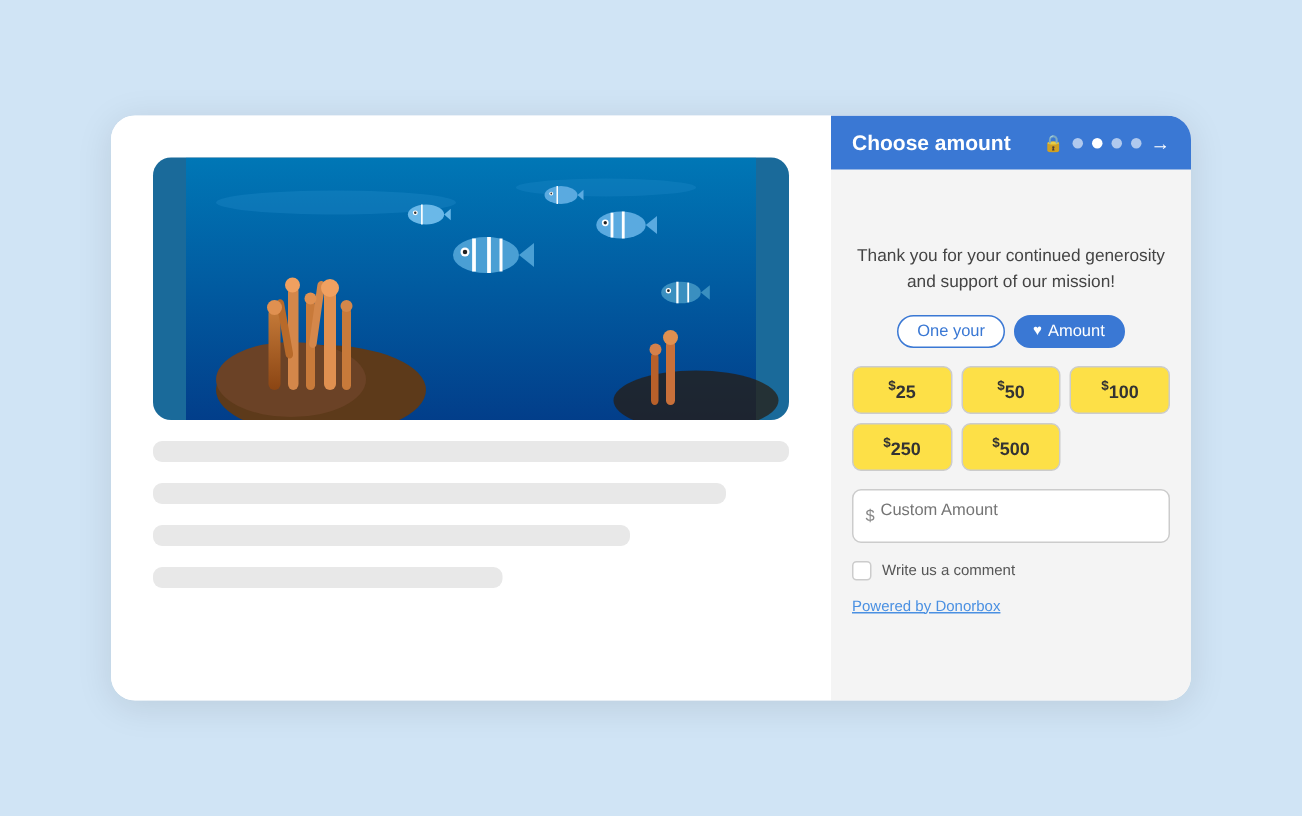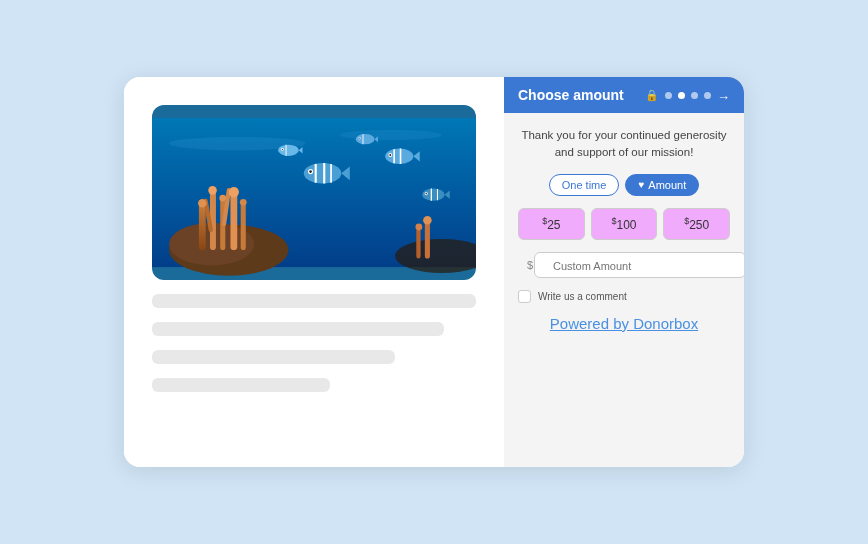--- a/index.html
+++ b/index.html
@@ -12,21 +12,21 @@
       justify-content: center;
       font-family: -apple-system, BlinkMacSystemFont, 'Segoe UI', Arial, sans-serif;
       overflow: hidden;
     }
     .main-container {
       display: flex;
       gap: 0;
       background: white;
       border-radius: 16px;
       box-shadow: 0 4px 24px rgba(0,0,0,0.10);
-      width: 620px;
+      width: 720px;
       min-height: 390px;
       overflow: hidden;
     }
     
     .left-panel {
       flex: 1;
       padding: 28px 28px 28px 28px;
       display: flex;
       flex-direction: column;
       gap: 14px;
@@ -102,20 +102,21 @@
       display: flex;
       flex-direction: column;
       gap: 12px;
       flex: 1;
     }
     .thank-you-text {
       font-size: 11.5px;
       color: #444;
       text-align: center;
       line-height: 1.5;
+      margin-top: 36px;
     }
     .frequency-buttons {
       display: flex;
       gap: 6px;
       justify-content: center;
     }
     .freq-btn {
       border: 1.5px solid #3a78d4;
       background: white;
       color: #3a78d4;
@@ -135,24 +136,24 @@
     .heart-icon {
       font-size: 10px;
     }
     .amount-grid {
       display: grid;
       grid-template-columns: repeat(3, 1fr);
       gap: 6px;
     }
     .amount-btn {
       border: 1.5px solid #ccc;
-      background: #f0abfc;
+      background: #fde047;
       color: #333;
       font-size: 12px;
-      font-weight: 400;
+      font-weight: 700;
       padding: 7px 4px;
       border-radius: 6px;
       cursor: pointer;
       text-align: center;
     }
     .amount-btn sup {
       font-size: 9px;
     }
     .custom-input-wrap {
       position: relative;
@@ -162,26 +163,25 @@
       left: 9px;
       top: 50%;
       transform: translateY(-50%);
       font-size: 11px;
       color: #888;
     }
     .custom-input {
       width: 100%;
       border: 1.5px solid #ccc;
       border-radius: 6px;
-      padding: 7px 10px 5px 18px;
+      padding: 7px 10px 15px 18px;
       font-size: 11px;
       color: #aaa;
       background: white;
       outline: none;
-      margin-left: 16px;
     }
     .comment-row {
       display: flex;
       align-items: center;
       gap: 7px;
     }
     .comment-checkbox {
       width: 13px;
       height: 13px;
       border: 1.5px solid #ccc;
@@ -201,22 +201,21 @@
       color: white;
       border: none;
       border-radius: 8px;
       padding: 13px;
       font-size: 15px;
       font-weight: 600;
       cursor: pointer;
       letter-spacing: 0.3px;
     }
     .powered-by {
-      text-align: center;
-      font-size: 15px;
+      font-size: 10px;
       color: #4a90e2;
       text-decoration: underline;
       cursor: pointer;
       padding-bottom: 10px;
     }
   </style>
 </head>
 <body>
 
 <div class="main-container">
@@ -328,31 +327,33 @@
         <span class="dot"></span>
         <span class="dot"></span>
         <span class="arrow-icon">→</span>
       </div>
     </div>
 
     <div class="donate-body">
       <p class="thank-you-text">Thank you for your continued generosity and support of our mission!</p>
 
       <div class="frequency-buttons">
-        <button class="freq-btn">One time</button>
+        <button class="freq-btn">One your</button>
         <button class="freq-btn active">
           <span class="heart-icon">♥</span>
           <span>Amount</span>
         </button>
       </div>
 
       <div class="amount-grid">
         <button class="amount-btn"><sup>$</sup>25</button>
+        <button class="amount-btn"><sup>$</sup>50</button>
         <button class="amount-btn"><sup>$</sup>100</button>
         <button class="amount-btn"><sup>$</sup>250</button>
+        <button class="amount-btn"><sup>$</sup>500</button>
       </div>
 
       <div class="custom-input-wrap">
         <span class="dollar">$</span>
         <input class="custom-input" type="text" placeholder="Custom Amount" style="">
       </div>
 
       <div class="comment-row">
         <span class="comment-checkbox"></span>
         <label class="comment-label">Write us a comment</label>

